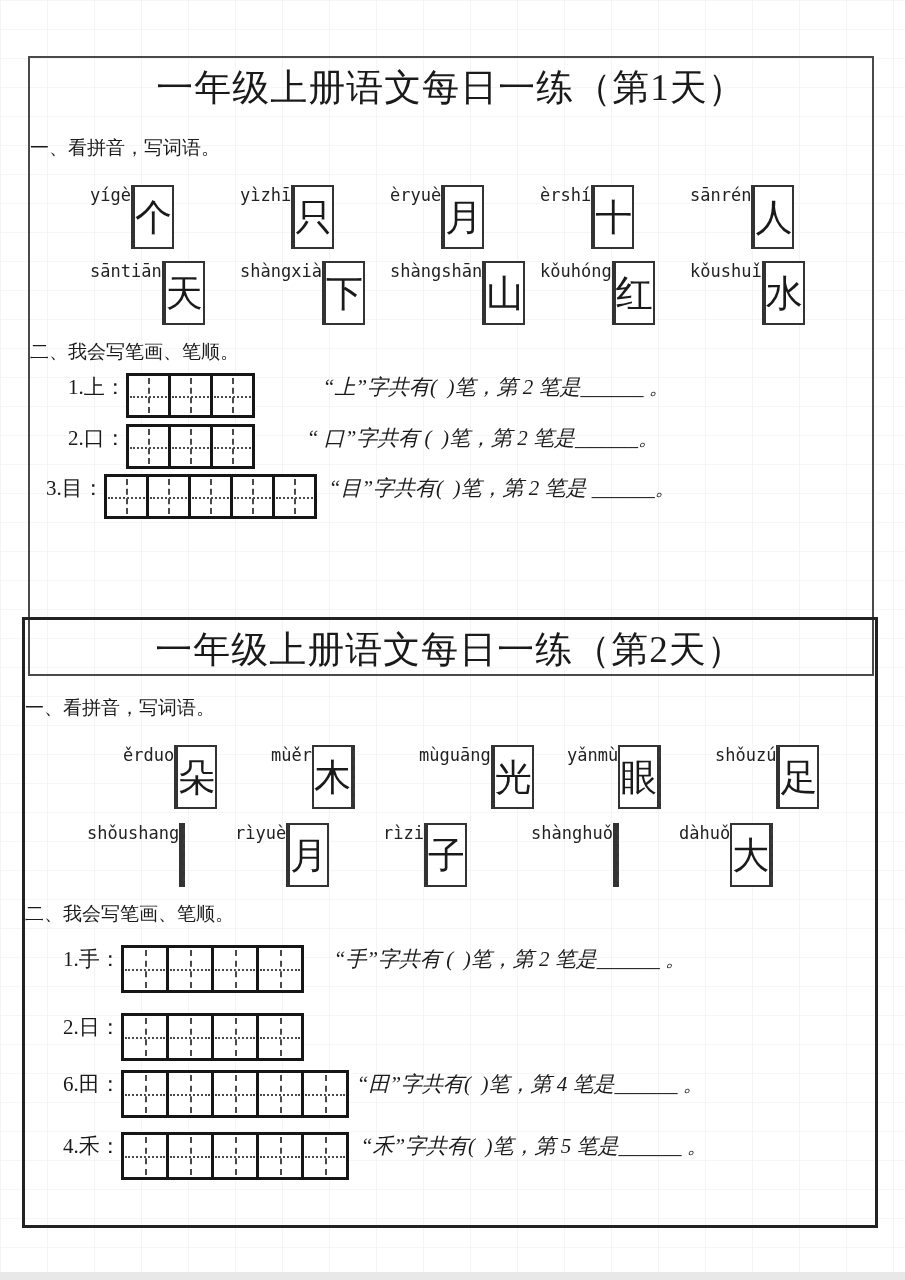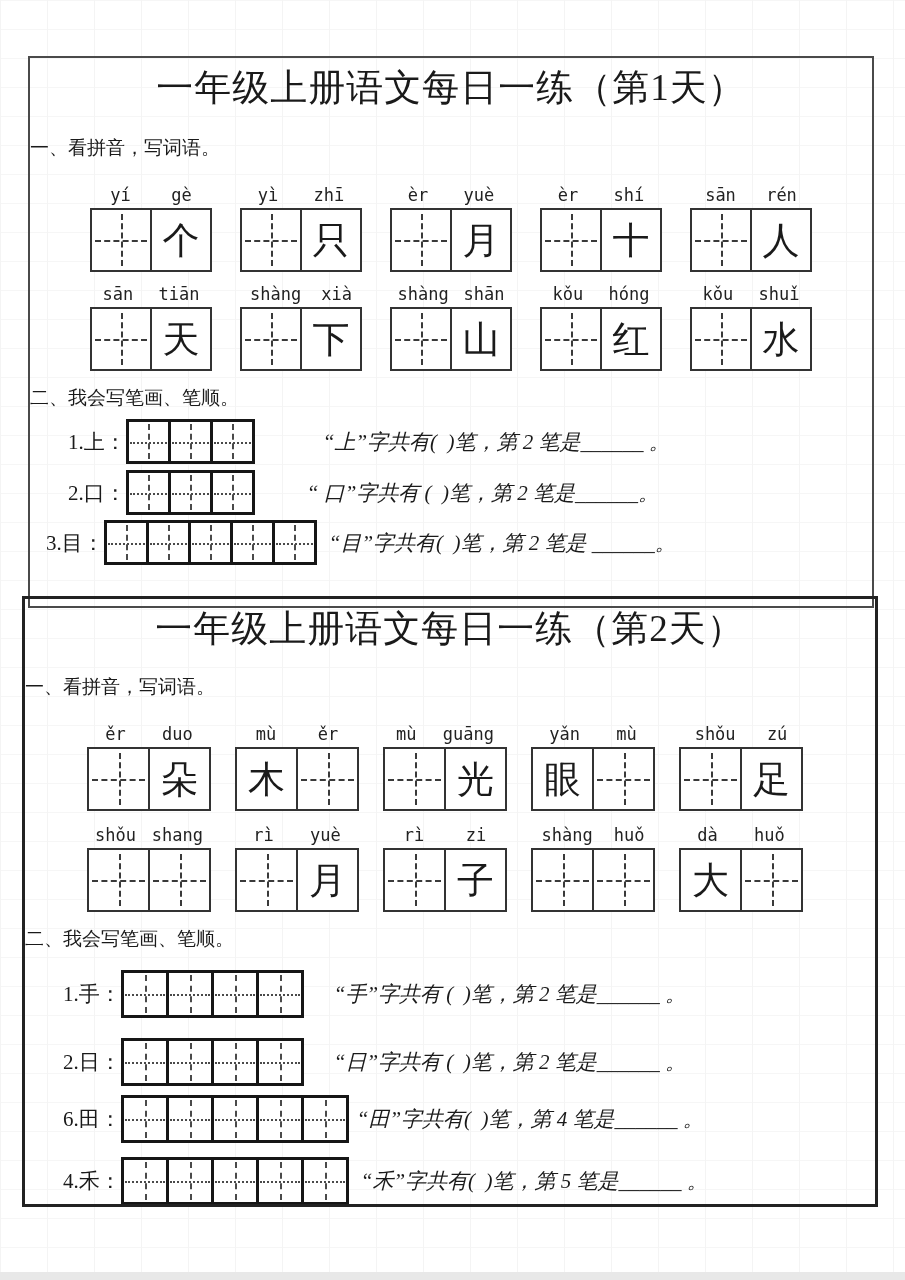--- a/index.html
+++ b/index.html
@@ -6,49 +6,49 @@
   .page{
     position:relative;width:905px;height:1280px;overflow:hidden;
     background:
       linear-gradient(90deg,#f4f4f4 1px,transparent 1px) 0 0 / 47px 100%,
       linear-gradient(#f6f6f6 1px,transparent 1px) 0 0 / 100% 29px,
       #ffffff;
     font-family:"Liberation Serif","DejaVu Serif",serif;
     color:#1a1a1a;
   }
   .day{position:absolute;box-sizing:border-box;overflow:hidden;}
-  .day1{left:28px;top:56px;width:846px;height:552px;border:2px solid #4a4a4a;}
-  .day2{left:22px;top:596px;width:856px;height:611px;border:3px solid #222;}
+  .day1{left:28px;top:56px;width:846px;height:620px;border:2px solid #4a4a4a;}
+  .day2{left:22px;top:617px;width:856px;height:611px;border:3px solid #222;}
   .title{text-align:center;font-size:37px;margin-top:5px;letter-spacing:1px;white-space:pre;}
   .hd{font-size:19px;margin-left:0;white-space:pre;}
   .day1 .hd1{margin-top:22px;}
   .day2 .hd1{margin-top:20px;}
   .hd2{margin-top:14px;}
 
   
   .wrow{display:flex;}
   .day1 .wrow{margin-left:60px;gap:28px;}
   .day2 .wrow{margin-left:62px;gap:24px;}
   .day1 .wrow1{margin-top:24px;}
   .day1 .wrow2{margin-top:12px;}
-  .day2 .wrow1{margin-top:24px;}
+  .day2 .wrow1{margin-top:24px;justify-content:center;}
   .day2 .wrow2{margin-top:14px;}
-  .witem{display:flex;flex-direction:column;}
+  .witem{display:flex;flex-direction:row;}
   .day1 .witem{width:122px;}
   .day2 .witem{width:124px;}
   .pinyin{display:flex;justify-content:space-around;font-family:"DejaVu Sans Mono","Liberation Mono",monospace;font-size:17px;color:#222;margin-bottom:3px;white-space:pre;}
   .wbox{display:flex;height:60px;border:2px solid #333;background:#fff;}
   .wcell{flex:1;position:relative;display:flex;align-items:center;justify-content:center;font-size:37px;line-height:1;font-style:normal;}
   .wcell + .wcell{border-left:2px solid #333;}
   .wcell::before{content:"";position:absolute;top:4px;bottom:4px;left:50%;border-left:2px dashed #3a3a3a;}
   .wcell::after{content:"";position:absolute;left:3px;right:3px;top:50%;border-top:2px dashed #3a3a3a;}
   .wcell:not(:empty)::before,.wcell:not(:empty)::after{display:none;}
 
   
-  .srow{display:flex;align-items:center;margin-left:38px;}
+  .srow{display:flex;align-items:flex-start;margin-left:38px;}
   .slabel{font-size:21px;white-space:pre;}
   .sgrid{display:flex;}
   .scell{position:relative;box-sizing:border-box;border:3px solid #161616;margin-left:-3px;background:#fff;font-style:normal;}
   .scell:first-child{margin-left:0;}
   .day1 .scell{width:45px;height:45px;}
   .day2 .scell{width:48px;height:48px;}
   .scell::before{content:"";position:absolute;top:2px;bottom:2px;left:50%;border-left:2px dashed #4a4a4a;}
   .scell::after{content:"";position:absolute;left:1px;right:1px;top:50%;border-top:2px dotted #4a4a4a;}
   .stext{font-size:21px;white-space:pre;font-style:italic;}
   .day1 .sr1{margin-top:8px;}
@@ -282,21 +282,20 @@
     </div>
 
     <div class="srow sr2">
       <span class="slabel">2.日：</span>
       <span class="sgrid">
           <i class="scell"></i>
           <i class="scell"></i>
           <i class="scell"></i>
           <i class="scell"></i>
         </span>
-      <span class="stext g30">“日”字共有 (  )笔，第 2 笔是______ 。</span>
     </div>
 
     <div class="srow sr3">
       <span class="slabel">6.田：</span>
       <span class="sgrid">
           <i class="scell"></i>
           <i class="scell"></i>
           <i class="scell"></i>
           <i class="scell"></i>
           <i class="scell"></i>

